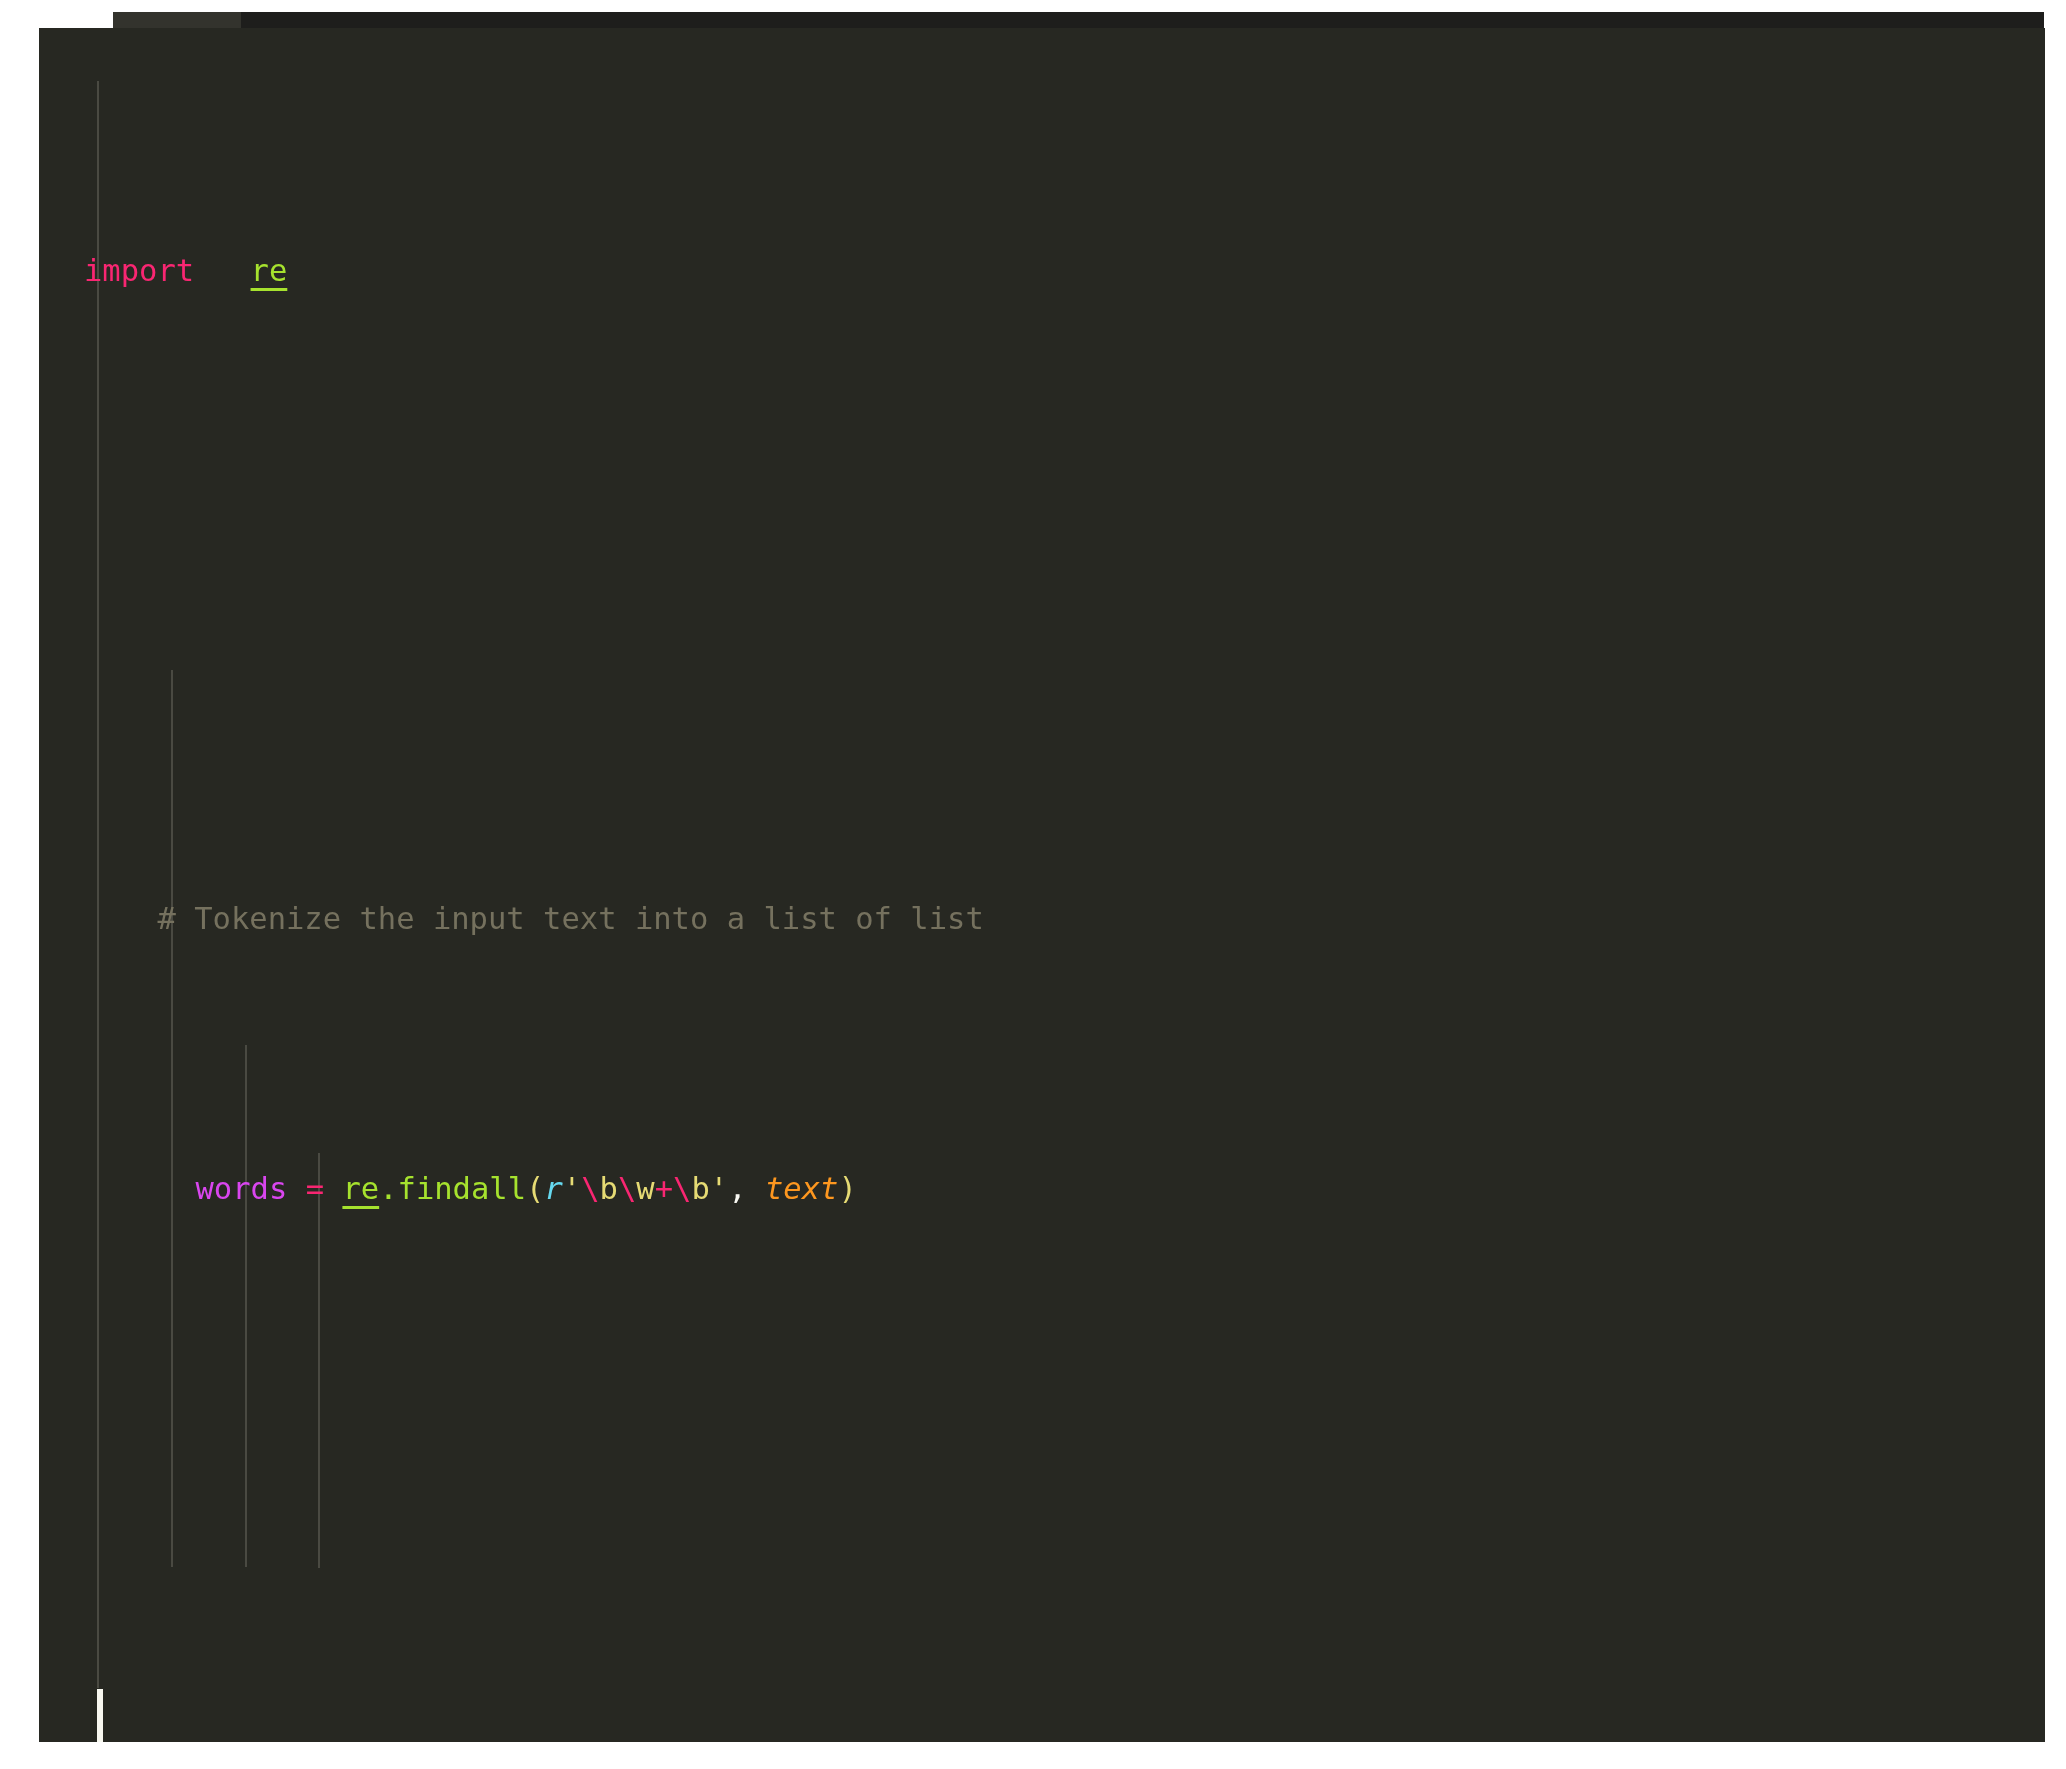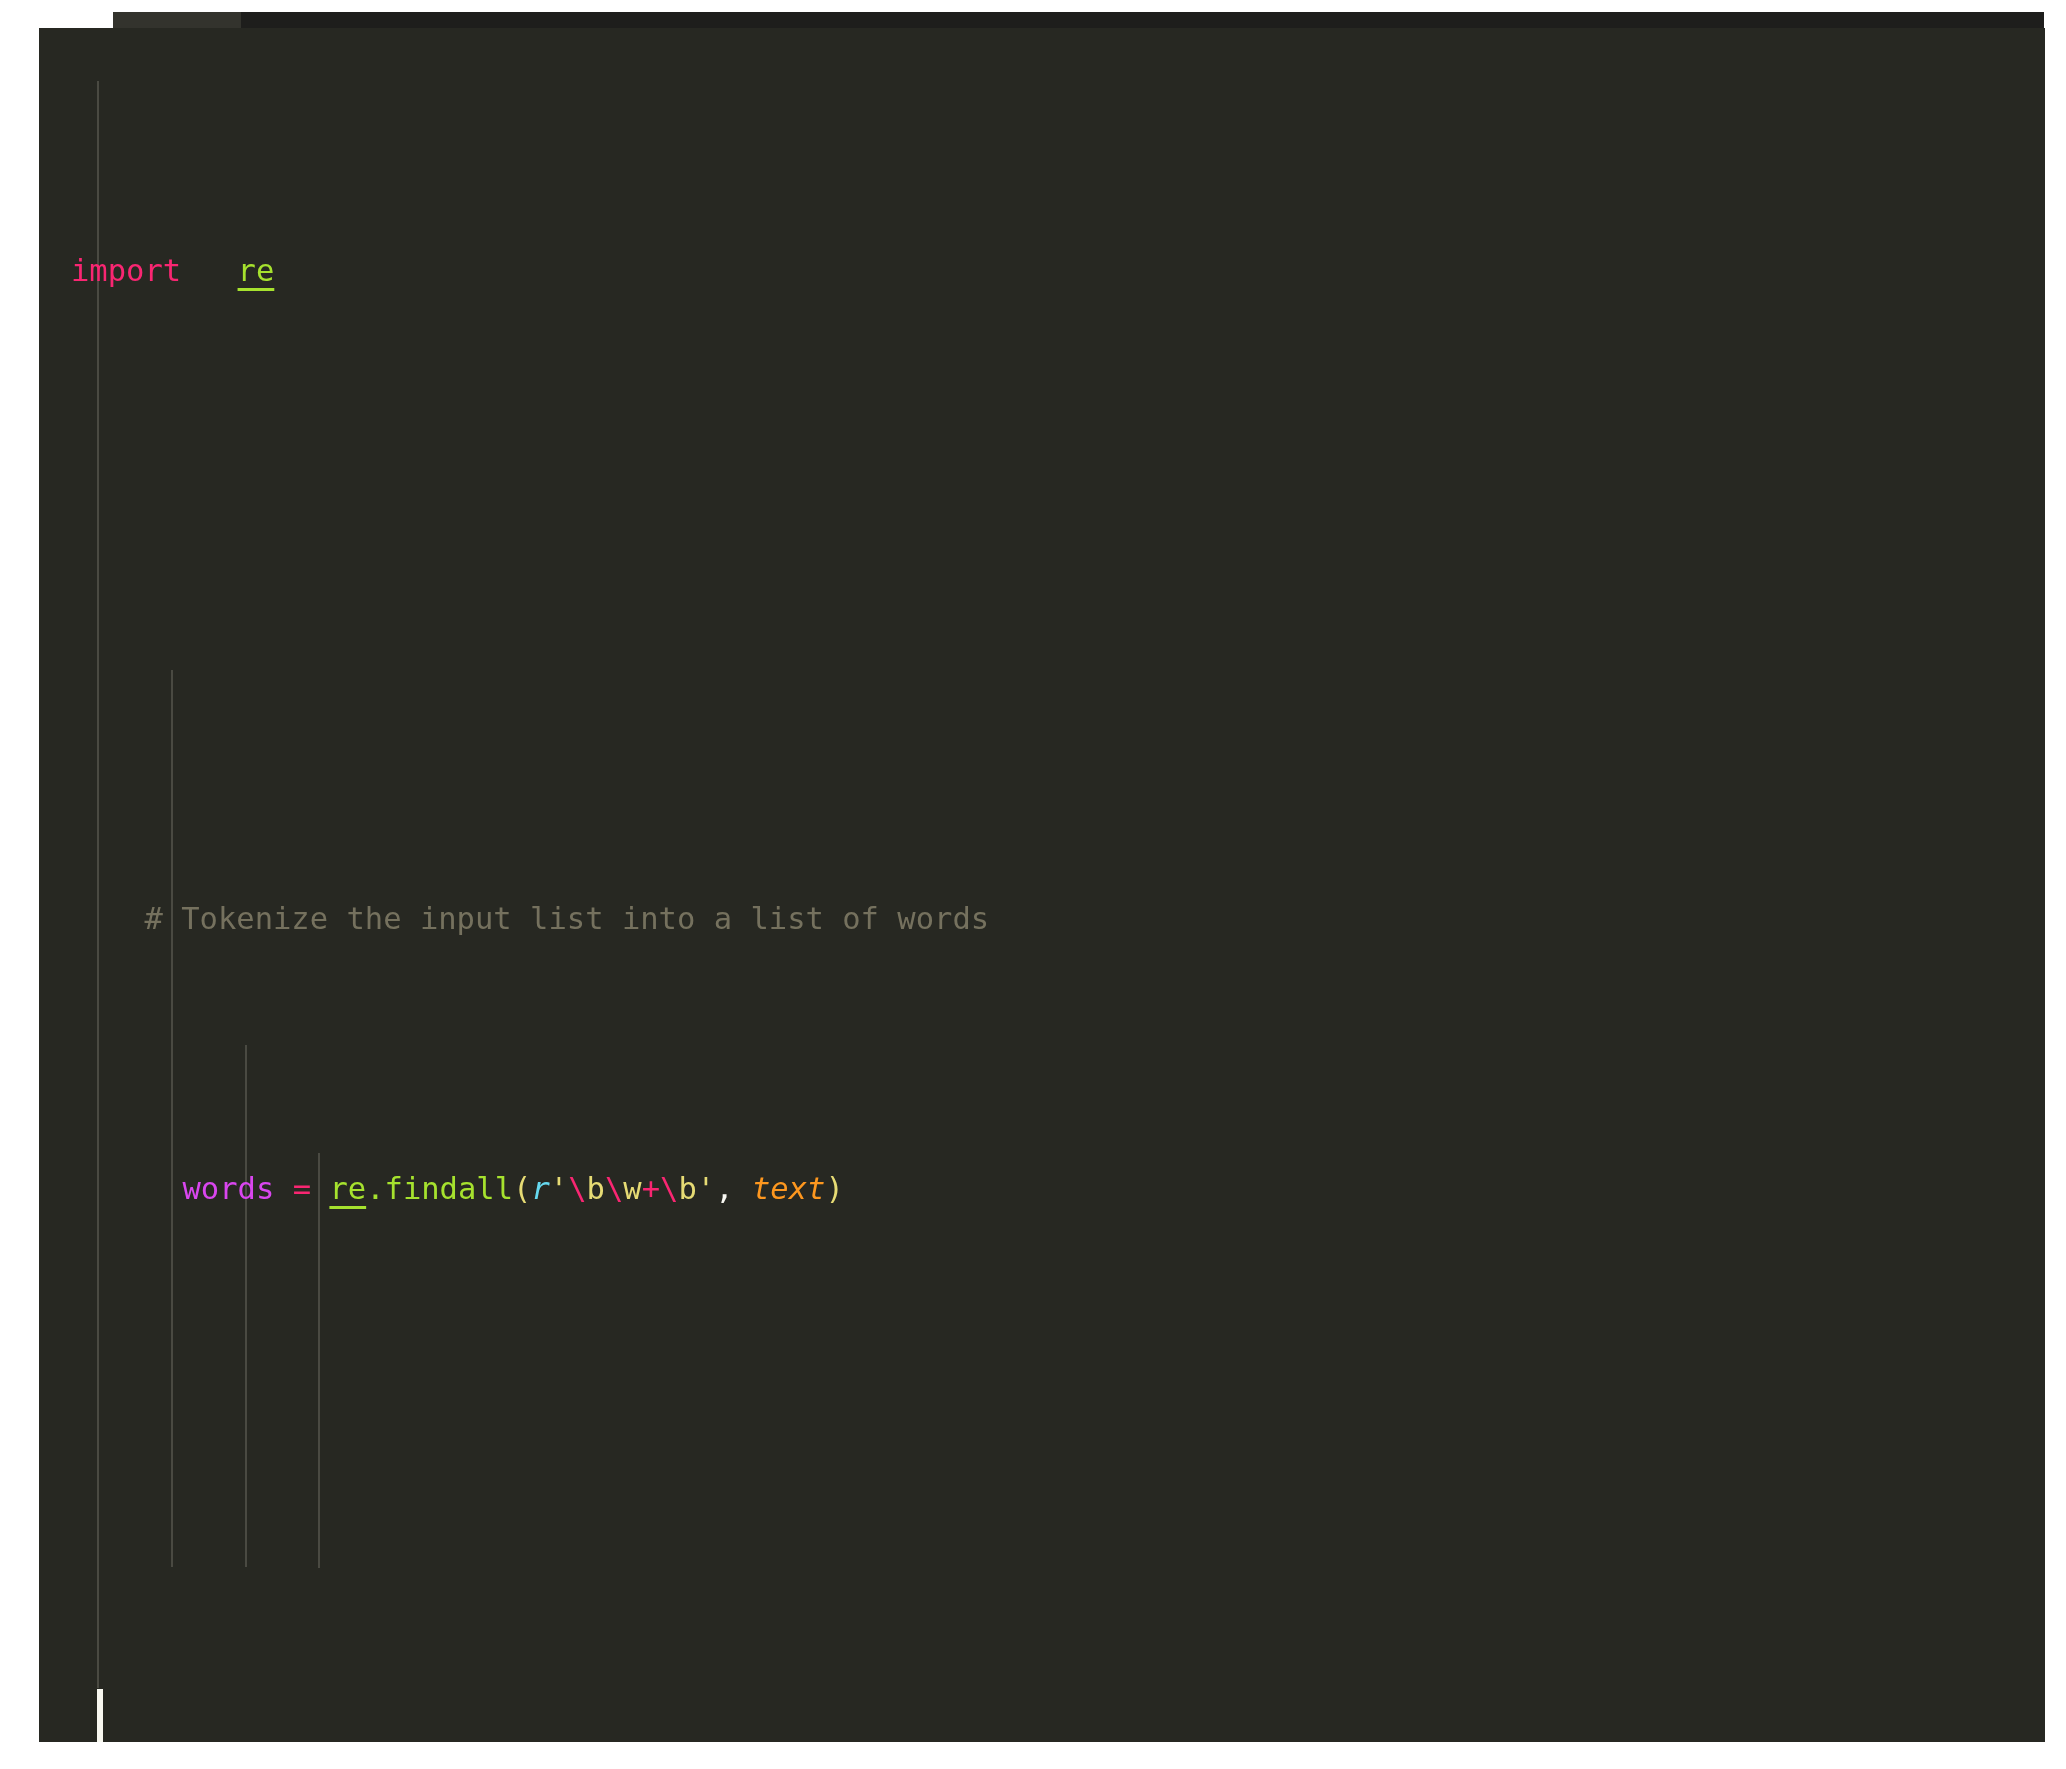--- a/index.html
+++ b/index.html
@@ -74,21 +74,21 @@
     padding: 0;
     font-size: 30.5px;
     line-height: 54px;
     letter-spacing: 0px;
     white-space: pre;
     font-family: "DejaVu Sans Mono", "Liberation Mono", monospace;
   }
   .ln {
     height: 54px;
     position: relative;
-    padding-left: 32px;
+    padding-left: 45px;
     white-space: pre;
   }
 
   
   .guide {
     position: absolute;
     width: 2.1px;
     background: #4a4a42;
     z-index: 0;
   }
@@ -141,21 +141,21 @@
 
       
       <div class="ln"><span class="t-kw">import</span><span class="t-var"> </span><span class="t-mod">re</span></div>
 
       
       <div class="ln"></div>
 
       
 
       
-      <div class="ln">    <span class="t-cmt"># Tokenize the input list into a list of words</span></div>
+      <div class="ln">    <span class="t-cmt"># Tokenize the input text into a list of list</span></div>
 
       
       <div class="ln">    <span class="t-var">words</span> <span class="t-op">=</span> <span class="t-mod">re</span><span class="t-fn">.</span><span class="t-fn">findall</span><span class="t-paren">(</span><span class="t-rprefix">r</span><span class="t-str">'</span><span class="t-rescb">\</span><span class="t-rescl">b</span><span class="t-rescb">\</span><span class="t-rescl">w</span><span class="t-rmeta">+</span><span class="t-rescb">\</span><span class="t-rescl">b</span><span class="t-str">'</span><span class="t-punct">,</span> <span class="t-param">text</span><span class="t-paren">)</span></div>
 
       
       <div class="ln"></div>
 
       
       
 

